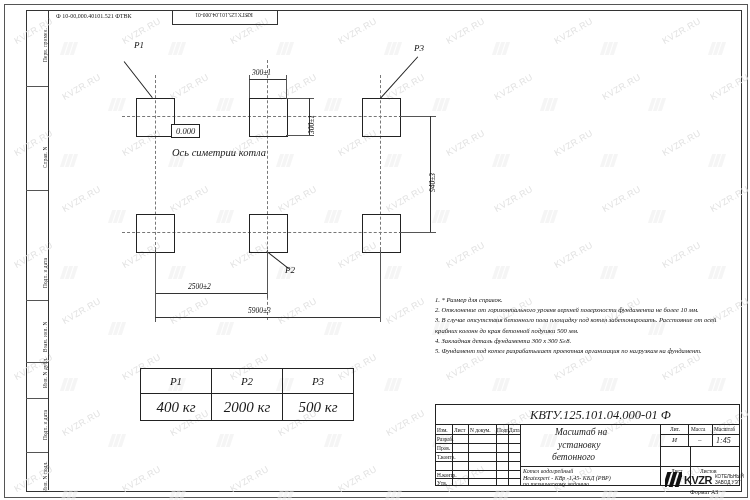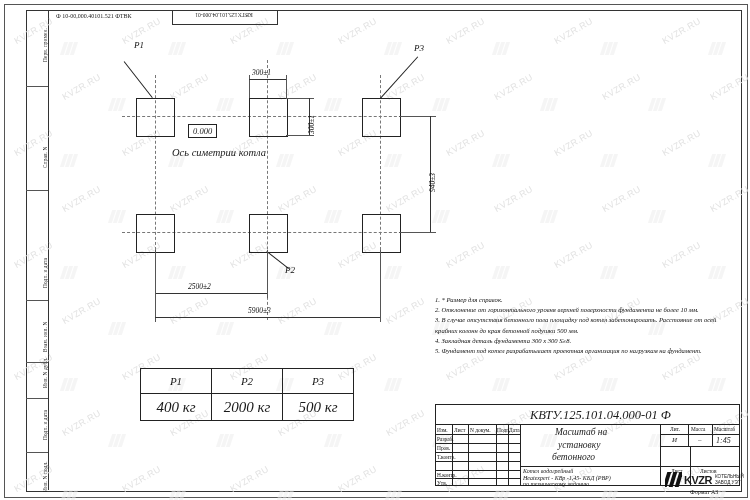--- a/index.html
+++ b/index.html
@@ -481,21 +481,21 @@
   <div class="ext" style="left:249px;top:75px;height:23px;"></div>
   <div class="ext" style="left:286px;top:75px;height:23px;"></div>
   <div class="dim-line" style="left:249px;top:79px;width:37px;"></div>
   <div class="dimtxt" style="left:252px;top:68px;">300±1</div>
 
   <div class="exth" style="left:286px;top:98px;width:28px;"></div>
   <div class="exth" style="left:286px;top:135px;width:28px;"></div>
   <div class="dim-vline" style="left:309px;top:98px;height:37px;"></div>
   <div class="dimtxt-v" style="left:307px;top:134px;">300±1</div>
 
-  <div class="zero" style="left:188px;top:124px;">0.000</div>
+  <div class="zero" style="left:171px;top:124px;">0.000</div>
 
   <div class="axis-label" style="left:172px;top:147px;">Ось симетрии котла</div>
 
   <div class="lead" style="left:152px;top:98px;width:46px;transform:rotate(-128deg);"></div>
   <div class="lbl" style="left:134px;top:40px;">Р1</div>
 
   <div class="lead" style="left:380px;top:98px;width:56px;transform:rotate(-48deg);"></div>
   <div class="lbl" style="left:414px;top:43px;">Р3</div>
 
   <div class="lead" style="left:267px;top:251px;width:28px;transform:rotate(38deg);"></div>

